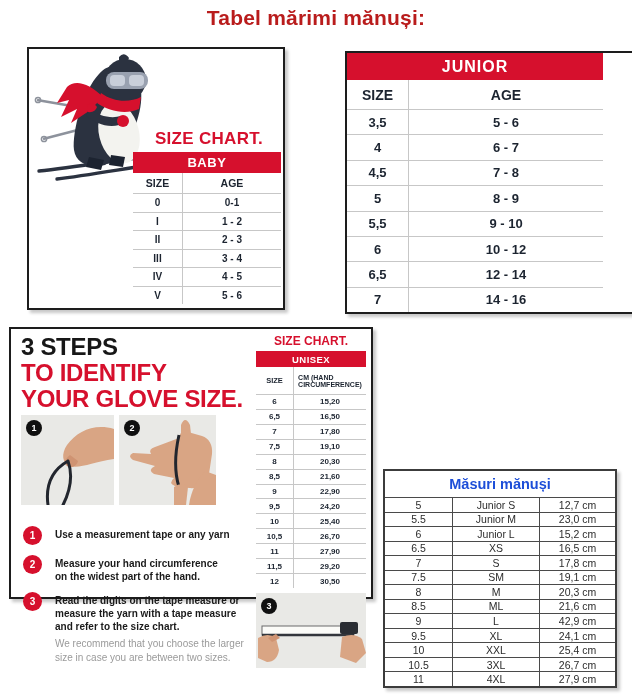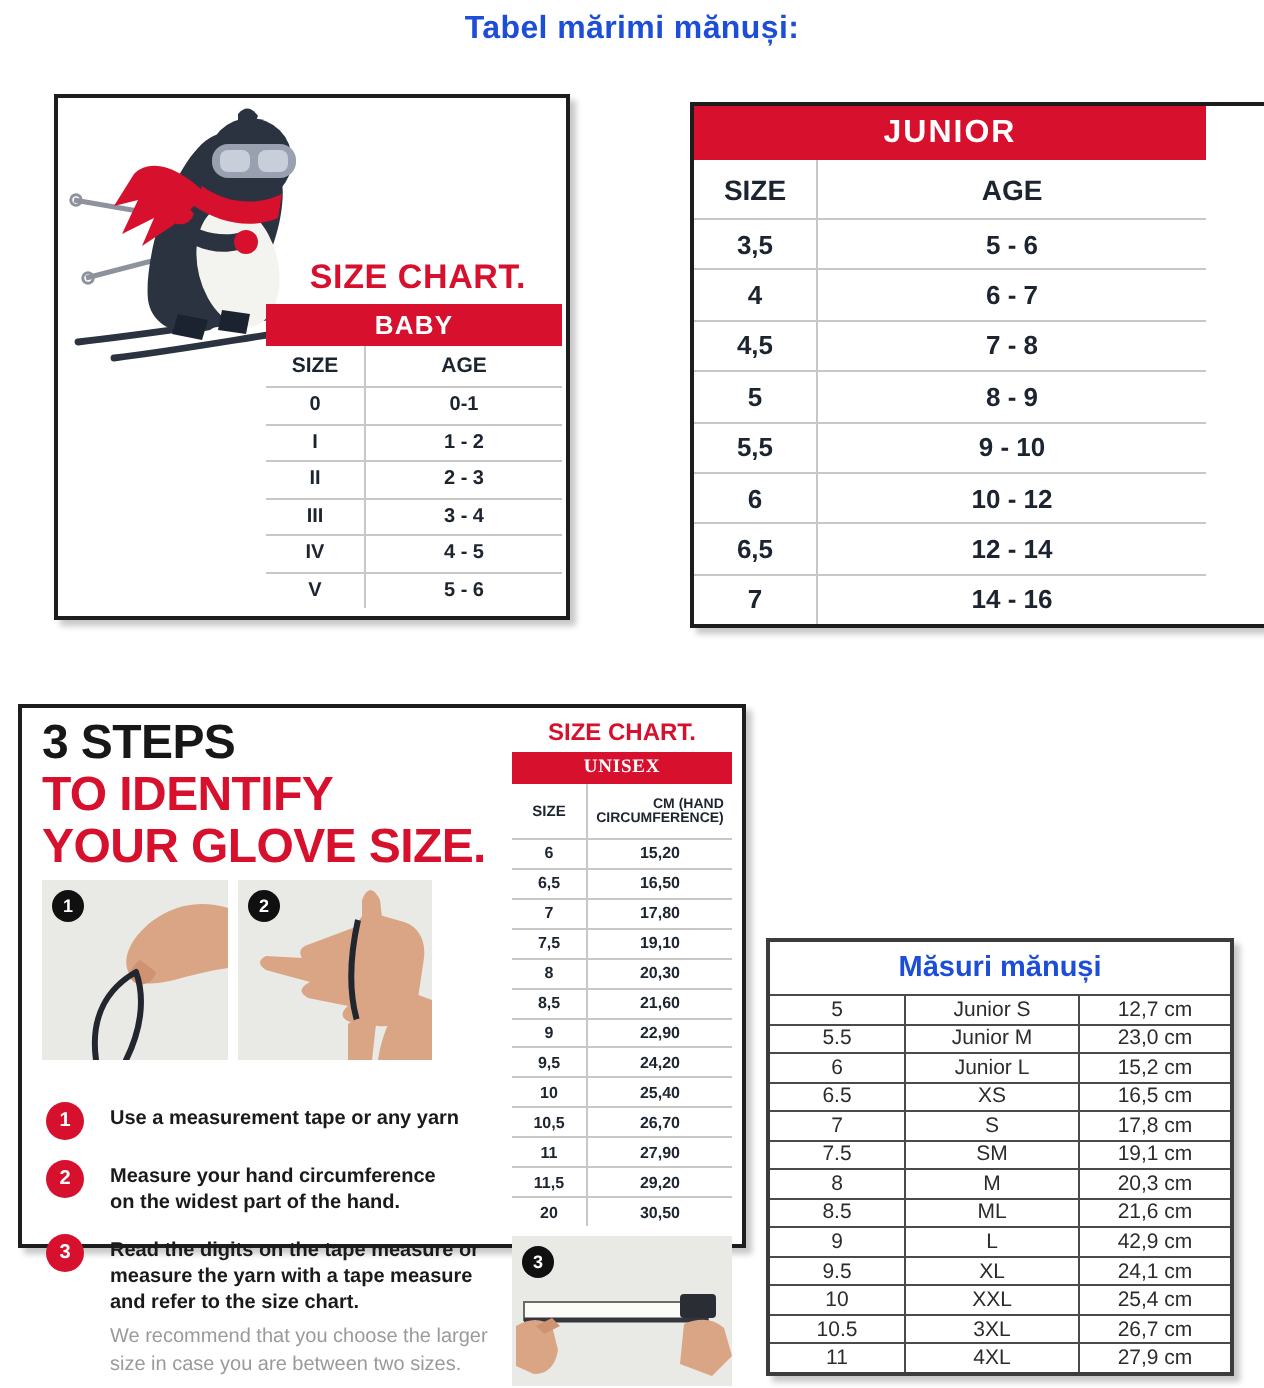--- a/index.html
+++ b/index.html
@@ -10,35 +10,35 @@
     --dkline:#4a4a4a;
   }
   *{margin:0;padding:0;box-sizing:border-box;}
   html,body{background:#fff;}
   body{
     width:632px;height:694px;position:relative;overflow:hidden;
     font-family:"Liberation Sans","DejaVu Sans",sans-serif;
   }
   .page-title{
     position:absolute;top:6px;left:0;right:0;text-align:center;
-    font-size:16px;font-weight:bold;color:#1d4ed8;letter-spacing:.2px;
+    font-size:21px;font-weight:bold;color:#b91c1c;letter-spacing:.2px;
   }
   .panel{position:absolute;background:#fff;border:2px solid #1d1d1d;box-shadow:3px 3px 3px rgba(0,0,0,.22);}
   
   .panel-baby{left:27px;top:47px;width:258px;height:263px;}
   .penguin{position:absolute;left:2px;top:4px;}
   .sizechart-label-a{
     position:absolute;left:105px;top:80px;width:150px;text-align:center;
     color:var(--red);font-weight:bold;font-size:17px;letter-spacing:.3px;
   }
   
   .tbl{display:flex;flex-direction:column;position:absolute;background:#fff;color:var(--tblink);}
   .tbl .bar{background:var(--red);color:#fff;font-weight:bold;display:flex;align-items:center;justify-content:center;flex:none;}
   .tbl .head{display:flex;font-weight:bold;flex:none;border-bottom:1px solid var(--line);}
-  .tbl .head .hc{display:flex;align-items:center;justify-content:center;text-align:right;white-space:pre-line;}
+  .tbl .head .hc{display:flex;align-items:center;justify-content:center;text-align:left;white-space:pre-line;}
   .tbl .body{flex:1;display:flex;flex-direction:column;}
   .tbl .tr{flex:1;display:flex;border-top:1px solid var(--line);}
   .tbl .body .tr:first-child{border-top:none;}
   .tbl .td{display:flex;align-items:center;justify-content:center;font-weight:bold;}
   .tbl .td:first-child,.tbl .head .hc:first-child{border-right:1px solid var(--line);}
   .tbl .td:last-child,.tbl .head .hc:last-child{flex:1;}
 
   .tbl-baby{left:104px;top:103px;width:148px;height:152px;}
   .tbl-baby .bar{height:21px;font-size:13px;letter-spacing:.6px;}
   .tbl-baby .head{height:21px;}
@@ -48,21 +48,21 @@
 
   
   .panel-junior{left:333px;top:51px;width:311px;height:263px;margin-left:12px;}
   .tbl-junior{left:0;top:0;width:256px;height:259px;}
   .tbl-junior .bar{height:27px;font-size:16px;letter-spacing:1px;}
   .tbl-junior .head{height:30px;font-size:14px;}
   .tbl-junior .hc:first-child,.tbl-junior .td:first-child{width:62px;flex:none;}
   .tbl-junior .td{font-size:13px;}
 
   
-  .panel-steps{left:9px;top:352px;width:364px;height:272px;}
+  .panel-steps{left:9px;top:327px;width:364px;height:272px;}
   .steps-heading{position:absolute;left:10px;top:5px;line-height:26px;font-weight:800;font-size:24px;letter-spacing:-.3px;}
   .steps-heading .h-black{color:var(--ink);}
   .steps-heading .h-red{color:var(--red);}
   .photo{position:absolute;background:#e9e9e6;}
   .photo-1{left:10px;top:86px;width:93px;height:90px;}
   .photo-2{left:108px;top:86px;width:97px;height:90px;}
   .photo-3{left:245px;top:264px;width:110px;height:75px;}
   .badge-num{
     position:absolute;left:5px;top:5px;width:16px;height:16px;border-radius:50%;
     background:#101010;color:#fff;font-size:9px;font-weight:bold;
@@ -82,21 +82,21 @@
   }
   .note{
     position:absolute;left:44px;top:308px;width:210px;color:#9a9a9a;
     font-size:10px;line-height:14px;white-space:pre-line;
   }
   .sizechart-label-c{
     position:absolute;left:245px;top:5px;width:110px;text-align:center;
     color:var(--red);font-weight:bold;font-size:12px;
   }
   .tbl-unisex{left:245px;top:22px;width:110px;height:237px;}
-  .tbl-unisex .bar{height:16px;font-size:9.5px;letter-spacing:.4px;font-family:Liberation Serif, serif;}
+  .tbl-unisex .bar{height:16px;font-size:9.5px;letter-spacing:.4px;}
   .tbl-unisex .head{height:28px;font-size:7px;}
   .tbl-unisex .hc:first-child,.tbl-unisex .td:first-child{width:38px;flex:none;}
   .tbl-unisex .hc:first-child{font-size:7.5px;}
   .tbl-unisex .td{font-size:8px;}
 
   
   .masuri{
     position:absolute;left:383px;top:469px;width:234px;height:219px;
     border:2px solid #3c3c3c;display:flex;flex-direction:column;background:#fff;
     box-shadow:3px 3px 3px rgba(0,0,0,.22);
@@ -335,21 +335,21 @@
         </div>
         <div class="tr">
           <div class="td">11</div>
           <div class="td">27,90</div>
         </div>
         <div class="tr">
           <div class="td">11,5</div>
           <div class="td">29,20</div>
         </div>
         <div class="tr">
-          <div class="td">20</div>
+          <div class="td">12</div>
           <div class="td">30,50</div>
         </div>
       </div>
   </div>
 
   <div class="photo photo-3">
     <svg width="110" height="75" viewBox="0 0 110 75" aria-hidden="true">
       <rect width="110" height="75" fill="#e9e9e6"></rect>
       <rect x="6" y="33" width="92" height="9" fill="#fbfbf8" stroke="#6a6a6a" stroke-width="1"></rect>
       <line x1="6" y1="42" x2="98" y2="42" stroke="#33363c" stroke-width="2.5"></line>

